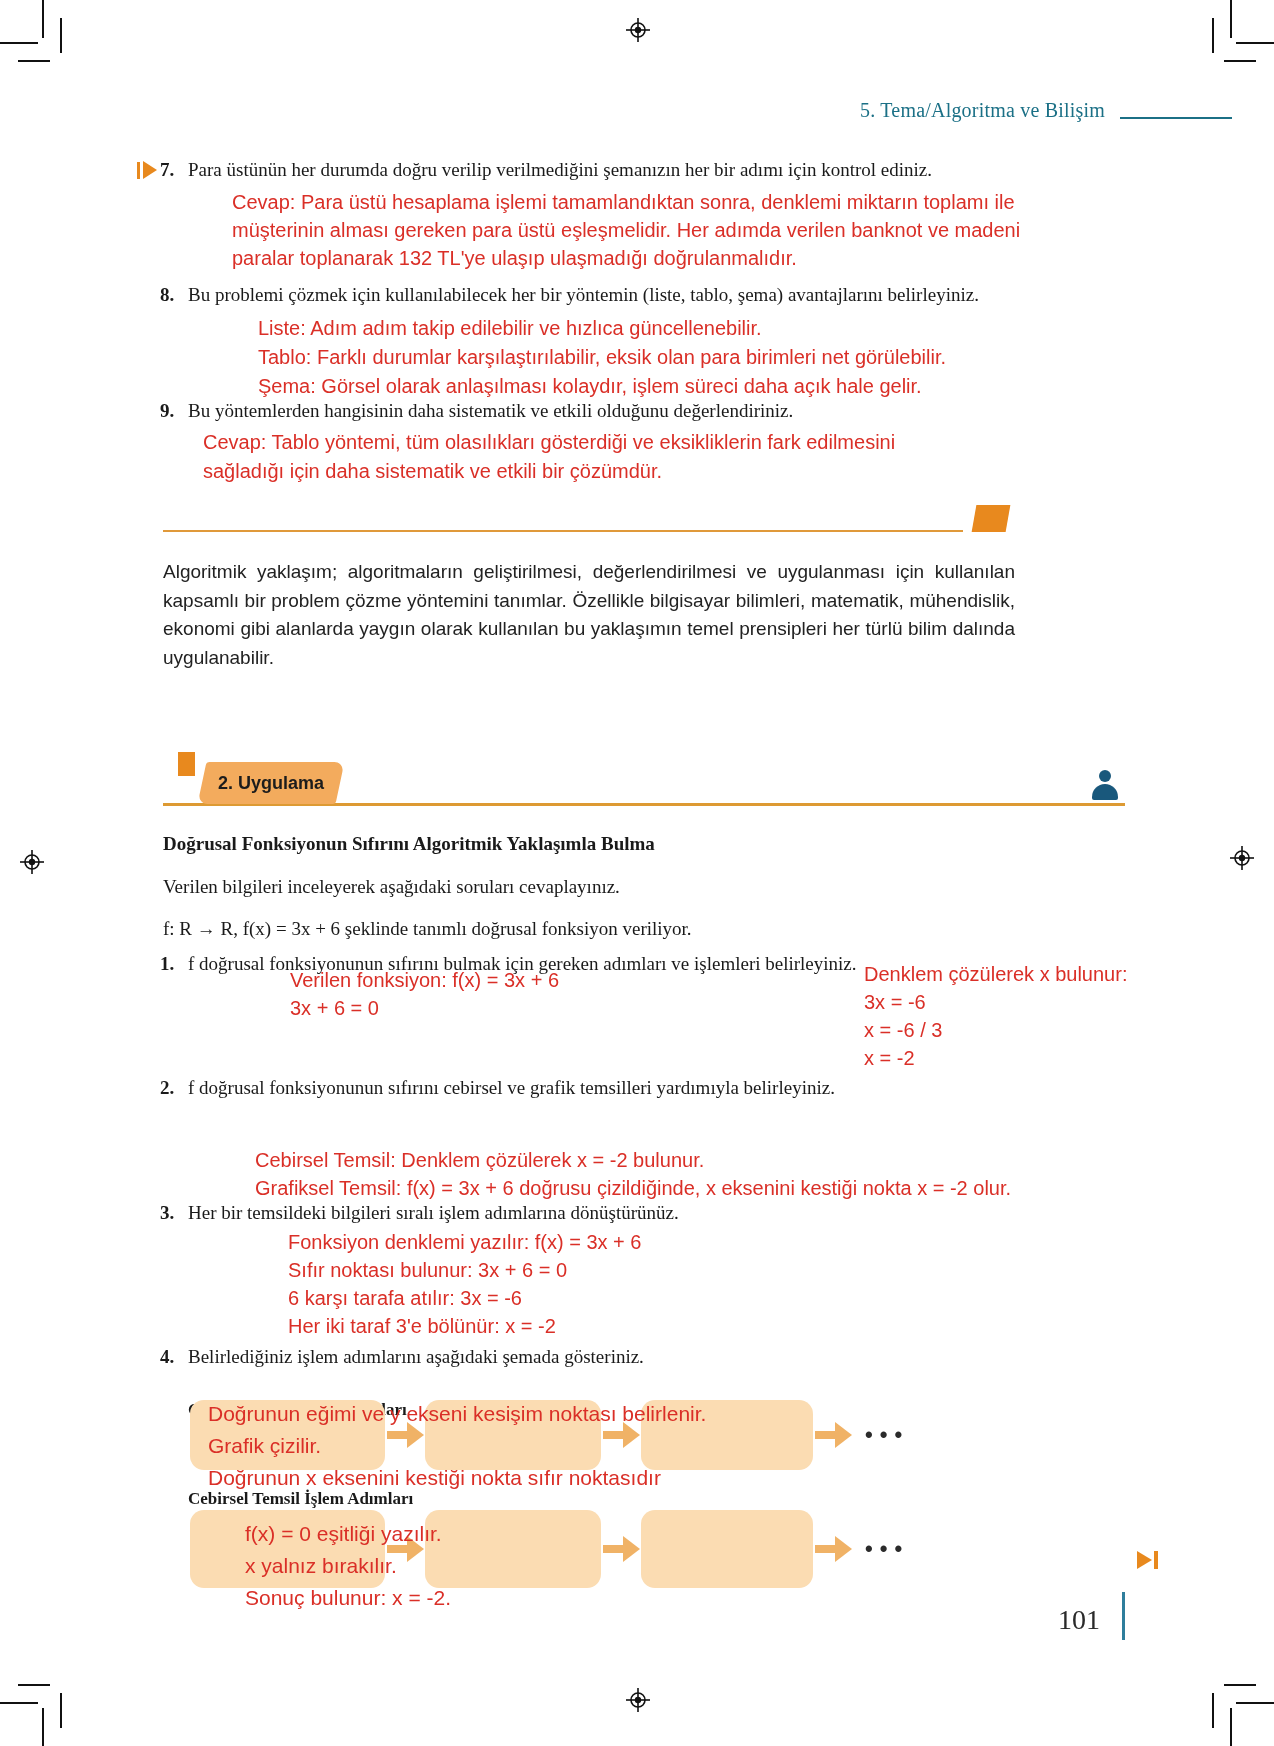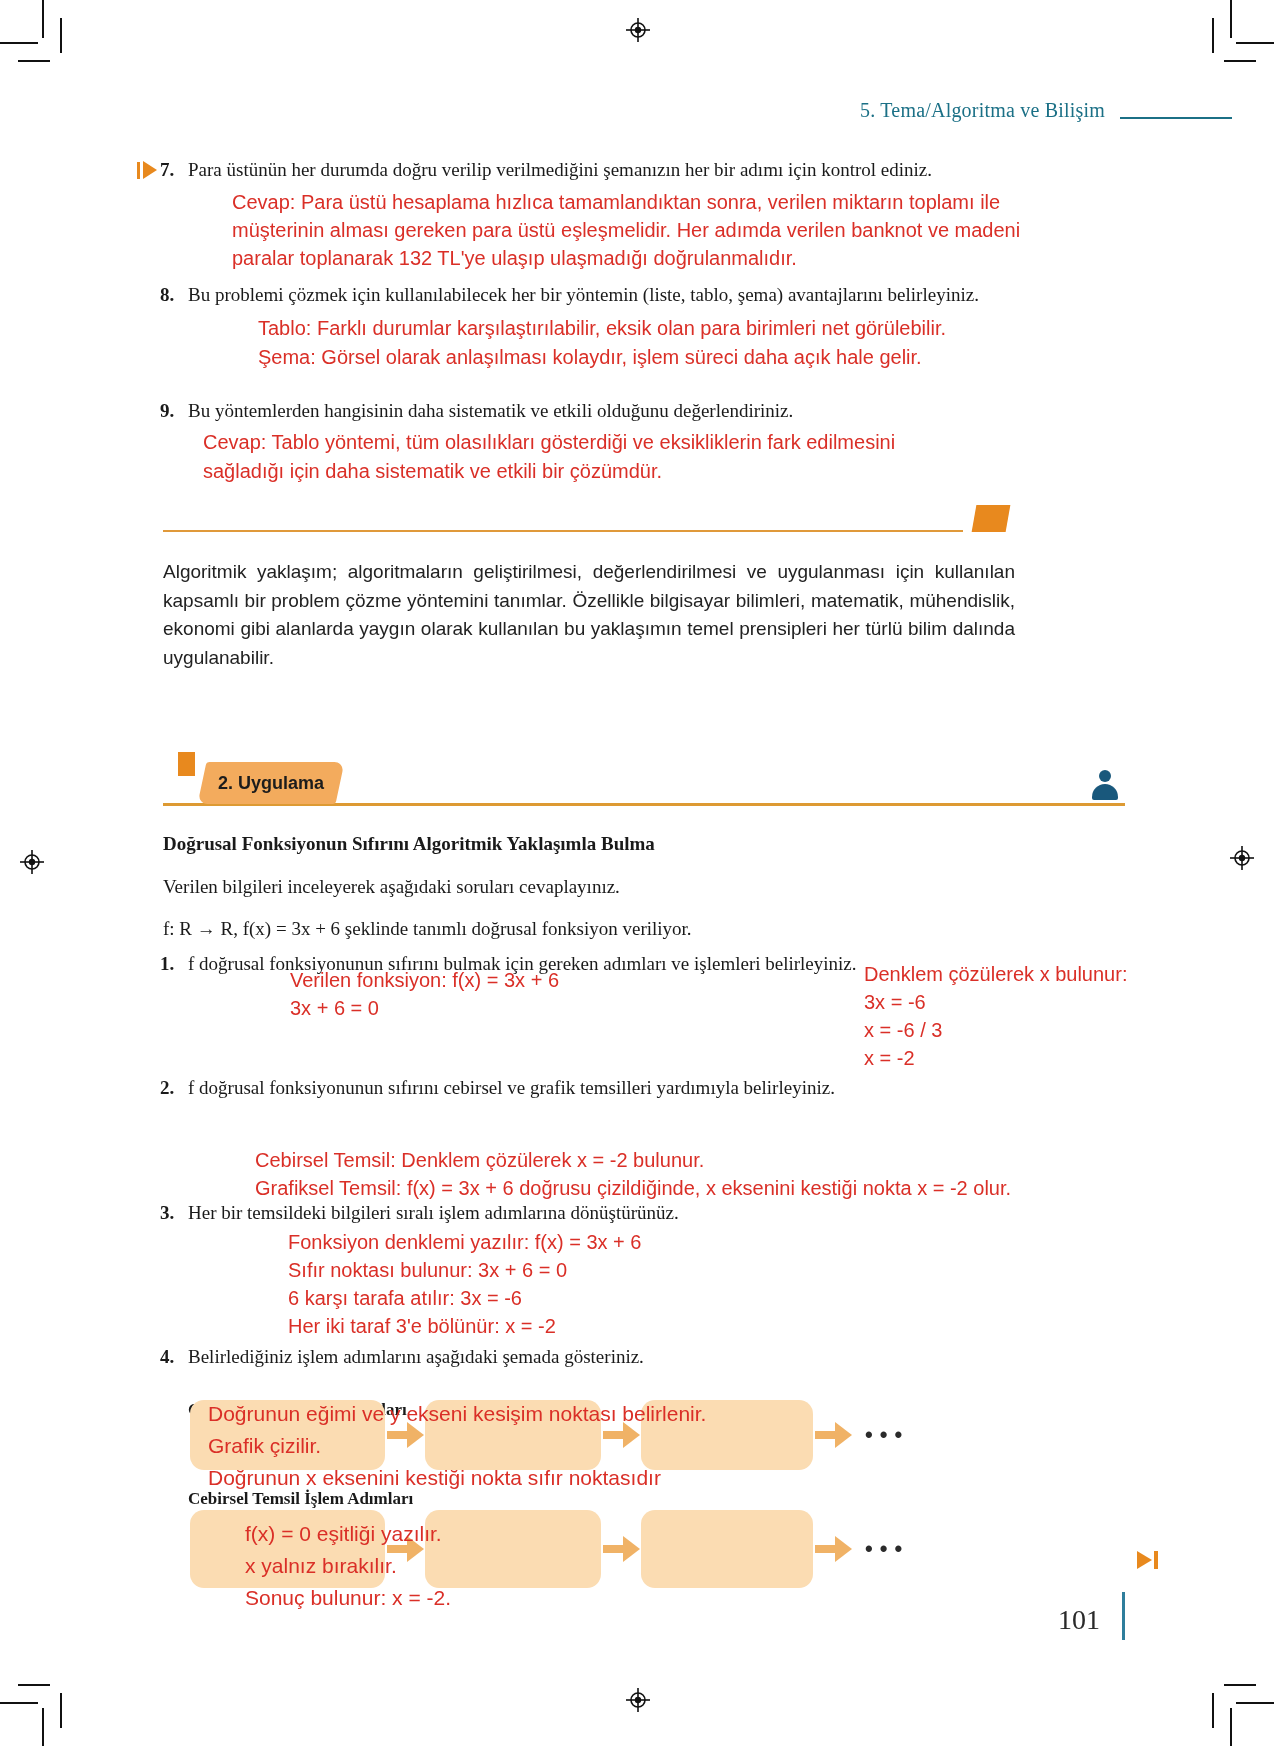--- a/index.html
+++ b/index.html
@@ -133,30 +133,31 @@
 
   <div class="q7-marker">
     <div class="bar"></div>
       <div class="tri"></div>
   </div>
   <div class="q-row" style="left:160px;top:158px;">
     <span class="q-num">7.</span>
     <span class="q-text">Para üstünün her durumda doğru verilip verilmediğini şemanızın her bir adımı için kontrol ediniz.</span>
   </div>
   <div class="red-block" style="left:232px;top:188px;">
-    <div>Cevap: Para üstü hesaplama hızlıca tamamlandıktan sonra, verilen miktarın toplamı ile</div>
+    <div>Cevap: Para üstü hesaplama işlemi tamamlandıktan sonra, denklemi miktarın toplamı ile</div>
     <div>müşterinin alması gereken para üstü eşleşmelidir. Her adımda verilen banknot ve madeni</div>
     <div>paralar toplanarak 132 TL'ye ulaşıp ulaşmadığı doğrulanmalıdır.</div>
   </div>
 
   <div class="q-row" style="left:160px;top:283px;">
     <span class="q-num">8.</span>
     <span class="q-text">Bu problemi çözmek için kullanılabilecek her bir yöntemin (liste, tablo, şema) avantajlarını belirleyiniz.</span>
   </div>
   <div class="red-block" style="left:258px;top:314px;line-height:29px;">
+    <div>Liste: Adım adım takip edilebilir ve hızlıca güncellenebilir.</div>
     <div>Tablo: Farklı durumlar karşılaştırılabilir, eksik olan para birimleri net görülebilir.</div>
     <div>Şema: Görsel olarak anlaşılması kolaydır, işlem süreci daha açık hale gelir.</div>
   </div>
 
   <div class="q-row" style="left:160px;top:399px;">
     <span class="q-num">9.</span>
     <span class="q-text">Bu yöntemlerden hangisinin daha sistematik ve etkili olduğunu değerlendiriniz.</span>
   </div>
   <div class="red-block" style="left:203px;top:428px;line-height:29px;">
     <div>Cevap: Tablo yöntemi, tüm olasılıkları gösterdiği ve eksikliklerin fark edilmesini</div>

